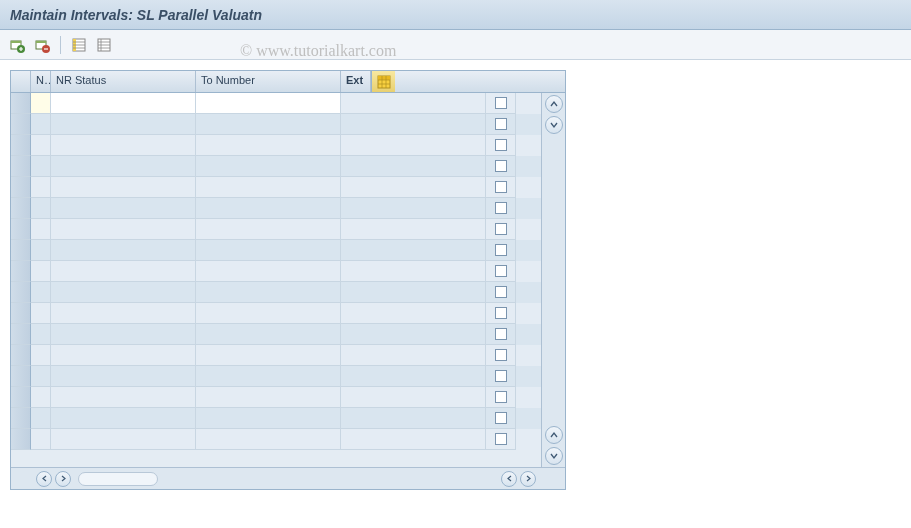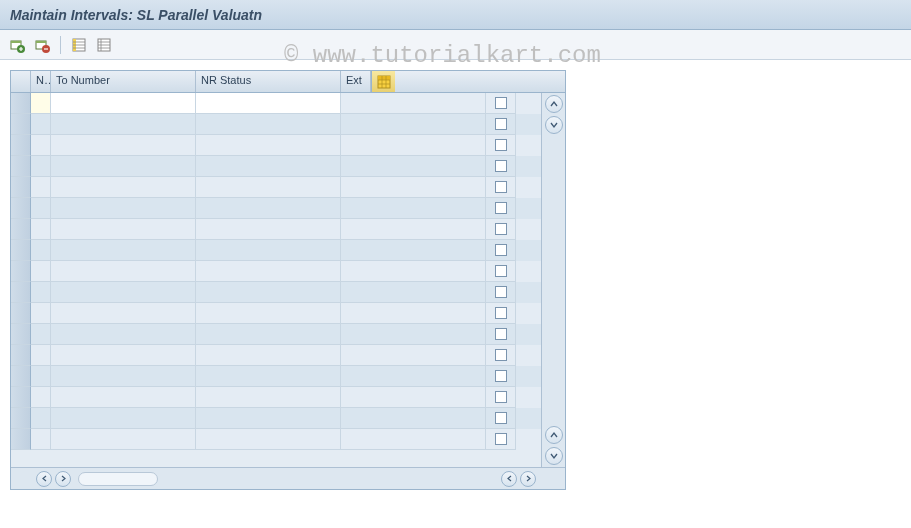--- a/index.html
+++ b/index.html
@@ -76,21 +76,21 @@
       font-size: 11px;
       overflow: hidden;
       white-space: nowrap;
       text-overflow: ellipsis;
     }
     .th-sel { width: 20px; }
     .th-n { width: 20px; }
     .th-from { width: 145px; }
     .th-to { width: 145px; }
     .th-nr { width: 145px; }
-    .th-ext { width: 30px; }
+    .th-ext { width: 30px; font-weight: bold; }
     .th-icon {
       width: 24px;
       display: flex;
       align-items: center;
       justify-content: center;
       background: linear-gradient(to bottom, #f8e8a0 0%, #e8d070 100%);
       border-left: 1px solid #9ab4cc;
     }
     .table-body-wrap {
       flex: 1;
@@ -196,25 +196,24 @@
       background: #f0f5fa;
       border: 1px solid #b8c8d8;
       border-radius: 7px;
       margin-left: 4px;
     }
     .watermark {
       position: absolute;
       top: 42px;
       left: 240px;
       color: #bfbfbf;
-      font-size: 24px;
-      font-family: Liberation Mono, monospace;
+      font-size: 16px;
+      font-family: Liberation Serif, serif;
       pointer-events: none;
       z-index: 100;
-      margin-left: 44px;
     }
     svg { display: block; }
   </style>
 </head>
 <body>
 
 <div class="title-bar">
   <span class="title-text">Maintain Intervals: SL Parallel Valuatn</span>
 </div>
 
@@ -251,22 +250,22 @@
   </div>
 </div>
 
 <div class="watermark">© www.tutorialkart.com</div>
 
 <div class="content-area">
   <div class="table-container">
     <div class="table-header">
       <div class="th th-sel"></div>
       <div class="th th-n">N..</div>
+      <div class="th th-nr">NR Status</div>
       <div class="th th-to">To Number</div>
-      <div class="th th-nr">NR Status</div>
       <div class="th th-ext">Ext</div>
       <div class="th-icon">
         <svg width="14" height="14">
           <rect x="1" y="1" width="12" height="12" fill="#f8d040" stroke="#b09020"></rect>
           <rect x="1" y="1" width="12" height="4" fill="#e8b820"></rect>
           <path d="M1 5 L13 5 M1 9 L13 9 M5 1 L5 13 M9 1 L9 13" stroke="#b09020" stroke-width="0.7"></path>
         </svg>
       </div>
     </div>
     <div class="table-body-wrap">

